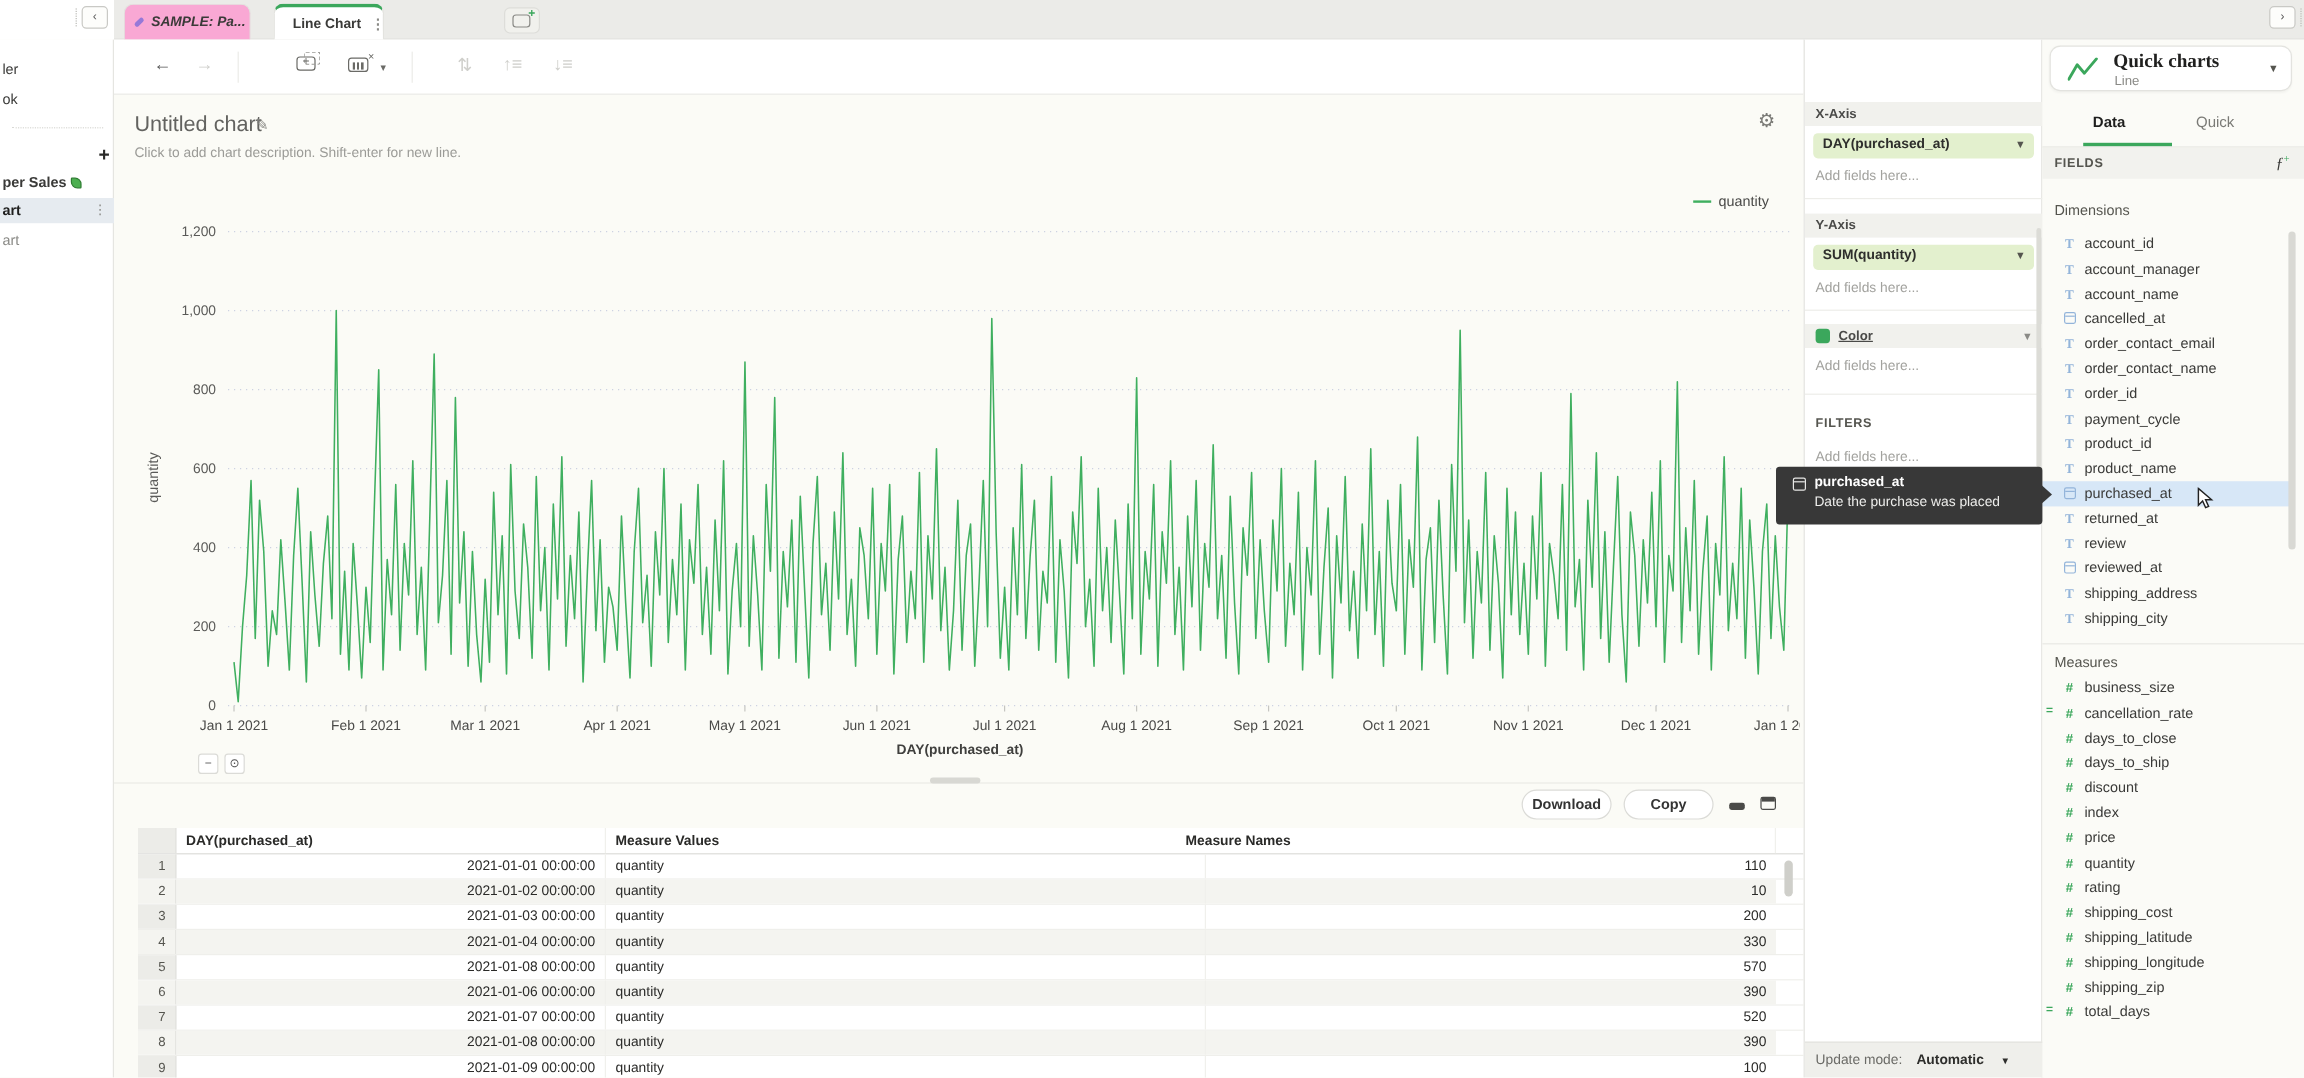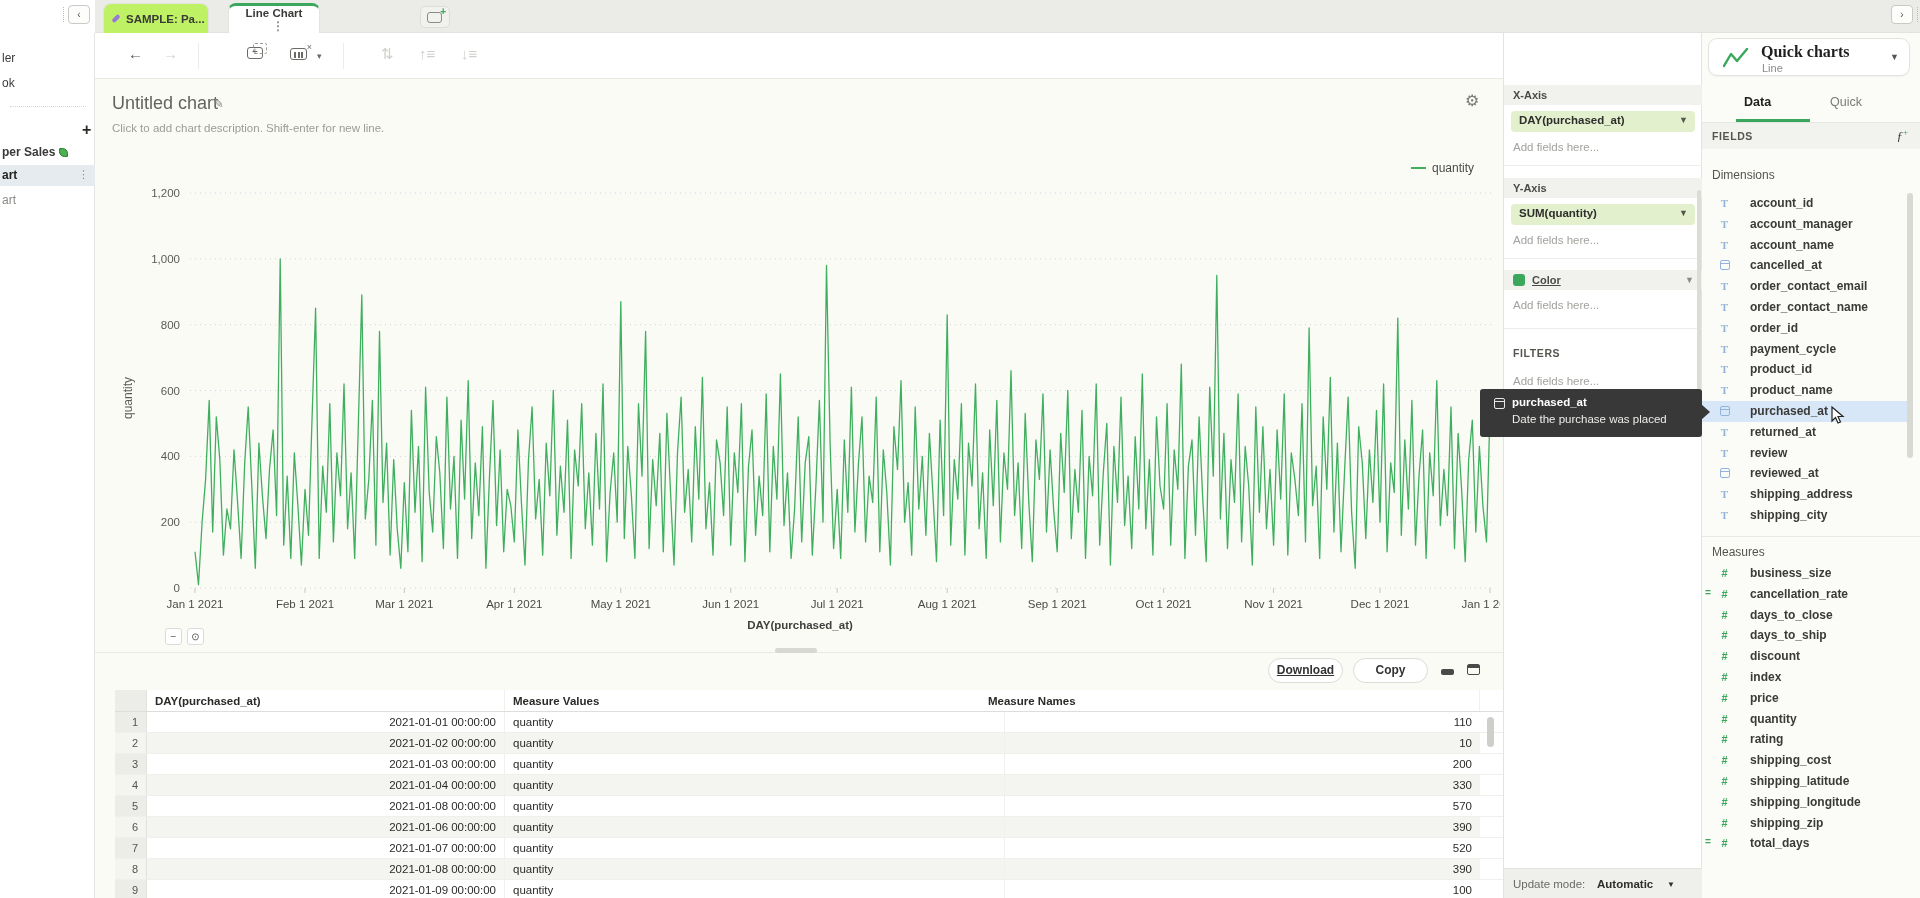--- a/index.html
+++ b/index.html
@@ -6,21 +6,21 @@
   html,body { width:1920px; height:898px; font-family:"Liberation Sans", sans-serif; }
   #app { position:relative; width:1920px; height:898px; background:#FBFBF6; overflow:hidden; }
 
   
   .topstrip { position:absolute; left:95px; top:0; right:0; height:33px; background:#EBEBE8; border-bottom:1px solid #E2E2DE; }
   .corner-left { position:absolute; left:0; top:0; width:95px; height:33px; background:#FFFFFF; }
   .panel-toggle { position:absolute; top:5px; width:22px; height:19px; border:1px solid #C9C9C5; border-radius:4px; background:#FDFDFB; color:#555; font-size:10px; line-height:17px; text-align:center; }
   .toggle-dots { position:absolute; top:7px; width:3px; height:15px; border-left:1px dotted #B9B9B5; }
 
   .tab { position:absolute; top:3px; height:30px; border-radius:8px 8px 0 0; display:flex; align-items:center; padding:0 10px; font-size:11.5px; color:#3a3a38; }
-  .tab.inactive { background:#bef264; border:1px solid #E3E3DF; border-bottom:none; }
+  .tab.inactive { background:#f9a8d4; border:1px solid #E3E3DF; border-bottom:none;font-style:italic; }
   .tab.active { background:#FFFFFF; border:1px solid #E3E3DF; border-bottom:none; border-top:3px solid #3BA75C; font-weight:bold; }
   .tab-label { font-weight:bold; white-space:nowrap; }
   .gem-icon { width:9px; height:9px; border:2px solid #9678D8; border-radius:2px; transform:rotate(45deg); margin-right:8px; }
   .tab-dots { color:#8a8a86; font-size:12px; margin-left:8px; }
   .newchart-btn { position:absolute; left:325px; top:6px; width:30px; height:22px; border:1px solid #DDDDD9; border-radius:5px; background:#F1F1ED; }
   .newchart-glyph { position:absolute; left:6px; top:5px; width:15px; height:11px; border:1.5px solid #8a8a86; border-radius:3px; }
   .newchart-plus { position:absolute; right:3px; top:1px; color:#3BA75C; font-size:10px; font-weight:bold; line-height:8px; }
 
   
   .toolbar { position:absolute; left:95px; top:33px; width:1408px; height:46px; background:#FFFFFF; border-bottom:1px solid #E8E8E4; }
@@ -117,21 +117,21 @@
   .rtab-underline { position:absolute; left:34px; top:86px; width:74px; height:3px; background:#3BA75C; }
   .rtab-border { position:absolute; left:0; top:89px; width:218px; border-top:1px solid #E5E5E1; }
   .fields-strip { position:absolute; left:0; top:90px; width:218px; height:26px; background:#F2F2EE; }
   .fields-strip .fl { position:absolute; left:10px; top:7px; font-size:10.5px; font-weight:bold; letter-spacing:0.6px; color:#55554f; }
   .fx { position:absolute; right:12px; top:4px; font-size:13px; color:#3a3a38; font-style:italic; font-family:"Liberation Serif", serif; }
   .fx sup { color:#3BA75C; font-style:normal; font-size:9px; }
   .group-label { position:absolute; left:10px; font-size:12px; color:#55554f; }
   .frow { position:absolute; left:0; width:210px; height:20.8px; font-size:12px; color:#3a3a38; }
   .frow.hl { background:#D7E7F7; }
   .frow .fic { position:absolute; left:16px; top:3px; width:13px; text-align:center; }
-  .frow .fname { position:absolute; left:48px; top:3px;font-weight:bold; }
+  .frow .fname { position:absolute; left:35px; top:3px; }
   .t-ic { font-family:"Liberation Serif", serif; font-size:11px; color:#93B4DA; font-weight:bold; }
   .cal-ic { display:inline-block; width:10px; height:10px; border:1.2px solid #93B4DA; border-radius:2px; position:relative; top:1px; }
   .cal-ic:before { content:""; position:absolute; left:0; right:0; top:2px; border-top:1.2px solid #93B4DA; }
   .h-ic { font-size:11px; color:#3BA75C; font-weight:bold; }
   .eq-ic { position:absolute; left:3px; top:3px; font-size:10px; color:#3BA75C; font-weight:bold; }
   .mdivider { position:absolute; left:0; top:503px; width:218px; border-top:1px solid #E8E8E4; }
   .rscroll { position:absolute; left:205px; top:160px; width:6px; height:265px; background:#D9D9D4; border-radius:3px; }
 
   .cursor { position:absolute; left:1828px; top:406px; z-index:60; }
 </style>
@@ -142,21 +142,21 @@
 
   <div class="corner-left"></div>
   <div class="panel-toggle" style="left:68px;">‹</div>
   <div class="toggle-dots" style="left:63px;"></div>
 
   <div class="topstrip">
     <div class="tab inactive" style="left:8px; width:106px;">
       <span class="gem-icon"></span>
       <span class="tab-label">SAMPLE: Pa...</span>
     </div>
-    <div class="tab active" style="left:133px; width:92px;flex-direction:column;">
+    <div class="tab active" style="left:133px; width:92px;">
       <svg width="14" height="12" style="margin-right:5px;">
         <polyline points="1,10 5,4 8,7 13,1" fill="none" stroke="#3F8FD6" stroke-width="1.8"></polyline>
       </svg>
       <span class="tab-label">Line Chart</span>
       <span class="tab-dots">⋮</span>
     </div>
     <div class="newchart-btn">
       <span class="newchart-glyph"></span>
       <span class="newchart-plus">+</span>
     </div>
@@ -249,21 +249,21 @@
         <line x1="1390" x2="1390" y1="445" y2="450" stroke="#C5C5C1" stroke-width="1"></line>
         <text x="1390" y="465" text-anchor="middle" font-size="11.5" fill="#4a4a48">Jan 1 2022</text>
         <polyline points="95.0,408.8 98.5,441.7 102.1,379.2 105.6,336.4 109.2,257.4 112.7,389.0 116.3,273.8 119.8,316.6 123.4,412.1 126.9,366.0 130.5,385.8 134.0,306.8 137.6,359.4 141.1,415.4 144.7,319.9 148.2,264.0 151.8,343.0 155.3,425.3 158.9,300.2 162.4,352.8 166.0,395.6 169.5,326.5 173.1,287.0 176.6,372.6 180.2,115.8 183.7,402.2 187.2,333.1 190.8,415.4 194.3,310.0 197.9,362.7 201.4,422.0 205.0,346.3 208.5,392.3 212.1,273.8 215.6,165.2 219.2,415.4 222.7,323.2 226.3,369.3 229.8,260.7 233.4,398.9 236.9,310.0 240.5,352.8 244.0,240.9 247.6,385.8 251.1,329.8 254.7,415.4 258.2,287.0 261.8,152.0 265.3,375.9 268.8,336.4 272.4,257.4 275.9,402.2 279.5,188.3 283.0,359.4 286.6,300.2 290.1,412.1 293.7,316.6 297.2,385.8 300.8,425.3 304.3,339.7 307.9,408.8 311.4,267.3 315.0,369.3 318.5,303.5 322.1,418.7 325.6,244.2 329.2,349.5 332.7,389.0 336.3,293.6 339.8,329.8 343.4,405.5 346.9,254.1 350.5,366.0 354.0,313.3 357.5,415.4 361.1,277.1 364.6,356.1 368.2,237.6 371.7,395.6 375.3,319.9 378.8,372.6 382.4,283.7 385.9,425.3 389.5,333.1 393.0,257.4 396.6,382.5 400.1,306.8 403.7,408.8 407.2,346.3 410.8,362.7 414.3,398.9 417.9,287.0 421.4,359.4 425.0,422.0 428.5,316.6 432.1,264.0 435.6,375.9 439.2,336.4 442.7,412.1 446.2,300.2 449.8,352.8 453.3,247.5 456.9,392.3 460.4,323.2 464.0,369.3 467.5,277.1 471.1,415.4 474.6,306.8 478.2,343.0 481.7,260.7 485.3,385.8 488.8,329.8 492.4,402.2 495.9,290.3 499.5,366.0 503.0,240.9 506.6,418.7 510.1,349.5 513.7,310.0 517.2,379.2 520.8,158.6 524.3,395.6 527.8,303.5 531.4,352.8 534.9,415.4 538.5,260.7 542.0,333.1 545.6,188.3 549.1,405.5 552.7,316.6 556.2,362.7 559.8,290.3 563.3,408.8 566.9,270.5 570.4,346.3 574.0,422.0 577.5,310.0 581.1,254.1 584.6,369.3 588.2,326.5 591.7,398.9 595.3,283.7 598.8,356.1 602.4,234.3 605.9,385.8 609.5,339.7 613.0,412.1 616.5,296.9 620.1,319.9 623.6,372.6 627.2,264.0 630.7,402.2 634.3,310.0 637.8,349.5 641.4,260.7 644.9,418.7 648.5,323.2 652.0,287.0 655.6,392.3 659.1,333.1 662.7,372.6 666.2,250.8 669.8,408.8 673.3,303.5 676.9,356.1 680.4,231.0 684.0,382.5 687.5,329.8 691.1,415.4 694.6,366.0 698.2,273.8 701.7,398.9 705.2,319.9 708.8,293.6 712.3,412.1 715.9,343.0 719.4,257.4 723.0,379.2 726.5,122.4 730.1,300.2 733.6,405.5 737.2,346.3 740.7,415.4 744.3,296.9 747.8,369.3 751.4,244.2 754.9,389.0 758.5,319.9 762.0,273.8 765.6,398.9 769.1,333.1 772.7,359.4 776.2,254.1 779.8,408.8 783.3,306.8 786.8,349.5 790.4,422.0 793.9,283.7 797.5,326.5 801.0,237.6 804.6,379.2 808.1,339.7 811.7,412.1 815.2,264.0 818.8,366.0 822.3,313.3 825.9,392.3 829.4,290.3 833.0,352.8 836.5,418.7 840.1,277.1 843.6,372.6 847.2,171.8 850.7,402.2 854.3,316.6 857.8,356.1 861.4,260.7 864.9,412.1 868.5,300.2 872.0,343.0 875.5,240.9 879.1,385.8 882.6,329.8 886.2,415.4 889.7,287.0 893.3,362.7 896.8,257.4 900.4,398.9 903.9,310.0 907.5,346.3 911.0,227.7 914.6,372.6 918.1,319.9 921.7,405.5 925.2,270.5 928.8,359.4 932.3,418.7 935.9,296.9 939.4,336.4 943.0,250.8 946.5,389.0 950.1,306.8 953.6,366.0 957.2,408.8 960.7,290.3 964.2,349.5 967.8,247.5 971.3,395.6 974.9,326.5 978.4,369.3 982.0,267.3 985.5,415.4 989.1,313.3 992.6,352.8 996.2,240.9 999.7,402.2 1003.3,329.8 1006.8,280.4 1010.4,422.0 1013.9,303.5 1017.5,359.4 1021.0,254.1 1024.6,382.5 1028.1,333.1 1031.7,405.5 1035.2,293.6 1038.8,366.0 1042.3,231.0 1045.8,385.8 1049.4,316.6 1052.9,412.1 1056.5,273.8 1060.0,343.0 1063.6,366.0 1067.1,260.7 1070.7,402.2 1074.2,306.8 1077.8,346.3 1081.3,221.2 1084.9,415.4 1088.4,323.2 1092.0,296.9 1095.5,392.3 1099.1,273.8 1102.6,352.8 1106.2,418.7 1109.7,244.2 1113.3,333.1 1116.8,132.3 1120.4,375.9 1123.9,290.3 1127.5,405.5 1131.0,316.6 1134.5,359.4 1138.1,250.8 1141.6,398.9 1145.2,303.5 1148.7,343.0 1152.3,422.0 1155.8,264.0 1159.4,369.3 1162.9,283.7 1166.5,385.8 1170.0,326.5 1173.6,402.2 1177.1,287.0 1180.7,356.1 1184.2,250.8 1187.8,412.1 1191.3,310.0 1194.9,336.4 1198.4,372.6 1202.0,260.7 1205.5,398.9 1209.1,185.0 1212.6,362.7 1216.2,323.2 1219.7,415.4 1223.2,273.8 1226.8,346.3 1230.3,234.3 1233.9,389.0 1237.4,300.2 1241.0,408.8 1244.5,329.8 1248.1,254.1 1251.6,369.3 1255.2,425.3 1258.7,283.7 1262.3,319.9 1265.8,395.6 1269.4,306.8 1272.9,359.4 1276.5,267.3 1280.0,379.2 1283.6,240.9 1287.1,408.8 1290.7,319.9 1294.2,349.5 1297.8,175.1 1301.3,392.3 1304.8,296.9 1308.4,366.0 1311.9,257.4 1315.5,402.2 1319.0,333.1 1322.6,287.0 1326.1,415.4 1329.7,310.0 1333.2,352.8 1336.8,237.6 1340.3,382.5 1343.9,326.5 1347.4,372.6 1351.0,264.0 1354.5,405.5 1358.1,290.3 1361.6,346.3 1365.2,418.7 1368.7,316.6 1372.3,277.1 1375.8,389.0 1379.4,303.5 1382.9,362.7 1386.5,398.9 1390.0,267.3" fill="none" stroke="#3FAF5F" stroke-width="1.3" stroke-linejoin="round"></polyline>
       </svg>
     <div class="xaxis-title">DAY(purchased_at)</div>
     <div class="zoom-btn" style="left:70px;">−</div>
     <div class="zoom-btn" style="left:92px;">⊙</div>
     <div class="chart-divider"></div>
     <div class="hscroll-thumb"></div>
 
-    <div class="action-btn" style="left:1173px; width:75px;text-decoration:underline;">Download</div>
+    <div class="action-btn" style="left:1173px; width:75px;">Download</div>
     <div class="action-btn" style="left:1258px; width:75px;">Copy</div>
     <div class="min-glyph" style="left:1346px;"></div>
     <div class="win-glyph" style="left:1372px;"></div>
 
     <div class="table">
       <div class="trow head">
         <div class="c num"></div>
         <div class="c day">DAY(purchased_at)</div>
         <div class="c mval">Measure Values</div>
         <div class="c mname">Measure Names</div>

